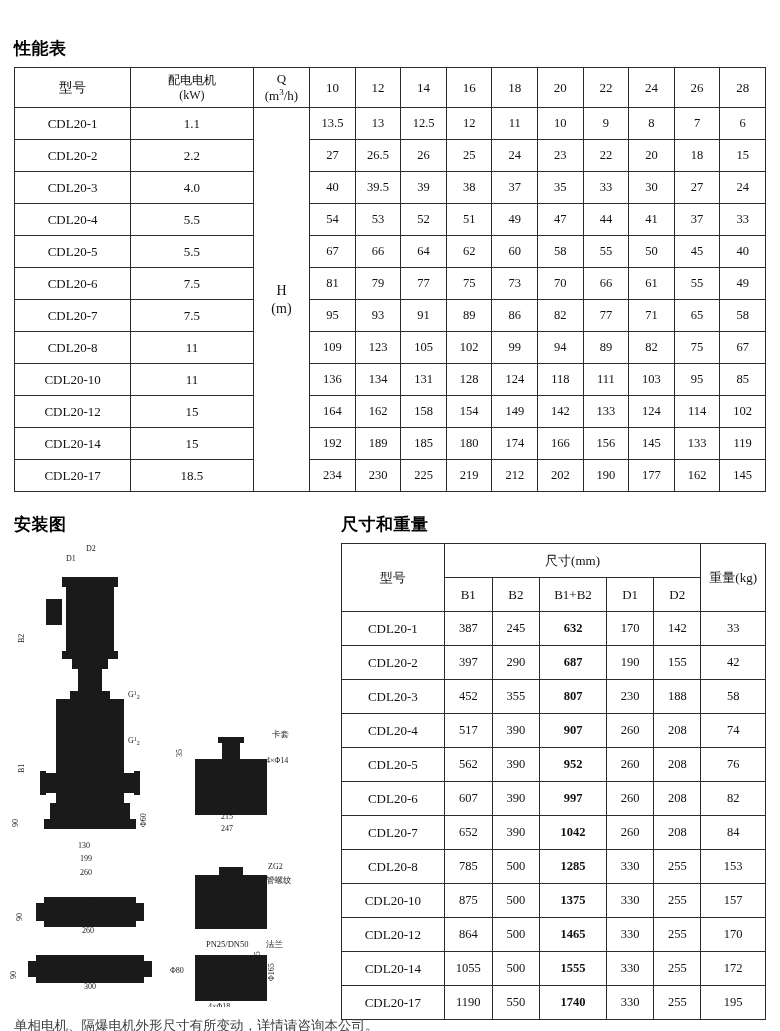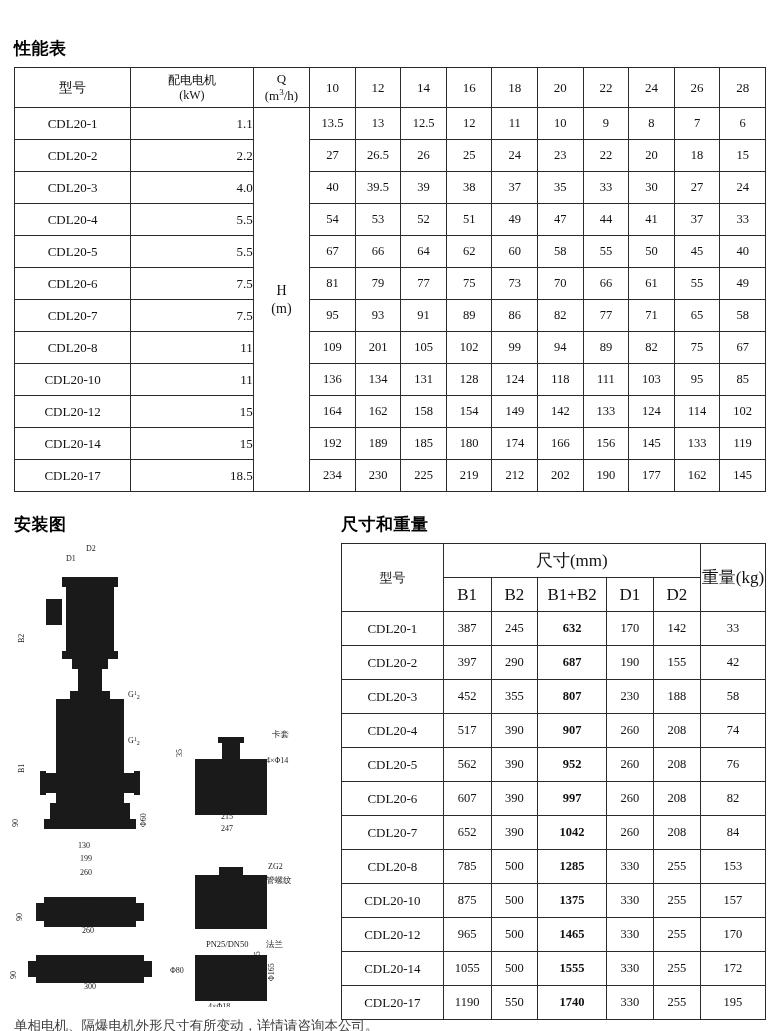--- a/index.html
+++ b/index.html
@@ -44,21 +44,21 @@
   }
 
   #perf-table {
     position: absolute;
     left: 14px;
     top: 46px;
     width: 752px;
   }
   #perf-table th, #perf-table td { height: 32px; }
   #perf-table td.model { width: 107px; font-size: 13px; }
-  #perf-table td.power { width: 113px; font-size: 13px; text-align: right; }
+  #perf-table td.power { width: 113px; font-size: 13px; }
   #perf-table td.qcell { width: 52px; }
   #perf-table td.v { width: 42px; font-size: 12.5px; }
   #perf-table th.hdr-model { width: 107px; font-size: 13.5px; }
   #perf-table th.hdr-power { width: 113px; font-size: 12px; line-height: 1.25; }
   #perf-table th.hdr-q { width: 52px; font-size: 13px; line-height: 1.2; }
   #perf-table th.hdr-v { width: 42px; font-size: 13px; }
   #perf-table th.tall { height: 40px; }
   .sup { font-size: 9px; vertical-align: super; }
 
   .hcell { font-size: 14px; line-height: 1.25; }
@@ -73,21 +73,21 @@
     left: 341px;
     top: 522px;
     width: 425px;
     font-size: 12.5px;
   }
   #dim-table th, #dim-table td { height: 34px; }
   #dim-table td.model, #dim-table th.model { width: 113px; font-size: 13px; }
   #dim-table td.num { width: 52px; }
   #dim-table td.b12 { width: 72px; font-weight: bold; }
   #dim-table td.wt, #dim-table th.wt { width: 72px; }
-  #dim-table th { font-size: 17px; }
+  #dim-table th { font-size: 13px; }
 
   
   #drawing {
     position: absolute;
     left: 10px;
     top: 516px;
     width: 325px;
     height: 470px;
   }
   #drawing svg { display: block; }
@@ -233,21 +233,21 @@
         <td class="v">82</td>
         <td class="v">77</td>
         <td class="v">71</td>
         <td class="v">65</td>
         <td class="v">58</td>
       </tr>
       <tr>
         <td class="model">CDL20-8</td>
         <td class="power">11</td>
         <td class="v">109</td>
-        <td class="v">201</td>
+        <td class="v">123</td>
         <td class="v">105</td>
         <td class="v">102</td>
         <td class="v">99</td>
         <td class="v">94</td>
         <td class="v">89</td>
         <td class="v">82</td>
         <td class="v">75</td>
         <td class="v">67</td>
       </tr>
       <tr>
@@ -404,21 +404,21 @@
         <td class="model">CDL20-10</td>
         <td class="num">875</td>
         <td class="num">500</td>
         <td class="b12">1375</td>
         <td class="num">330</td>
         <td class="num">255</td>
         <td class="wt">157</td>
       </tr>
       <tr>
         <td class="model">CDL20-12</td>
-        <td class="num">965</td>
+        <td class="num">864</td>
         <td class="num">500</td>
         <td class="b12">1465</td>
         <td class="num">330</td>
         <td class="num">255</td>
         <td class="wt">170</td>
       </tr>
       <tr>
         <td class="model">CDL20-14</td>
         <td class="num">1055</td>
         <td class="num">500</td>

